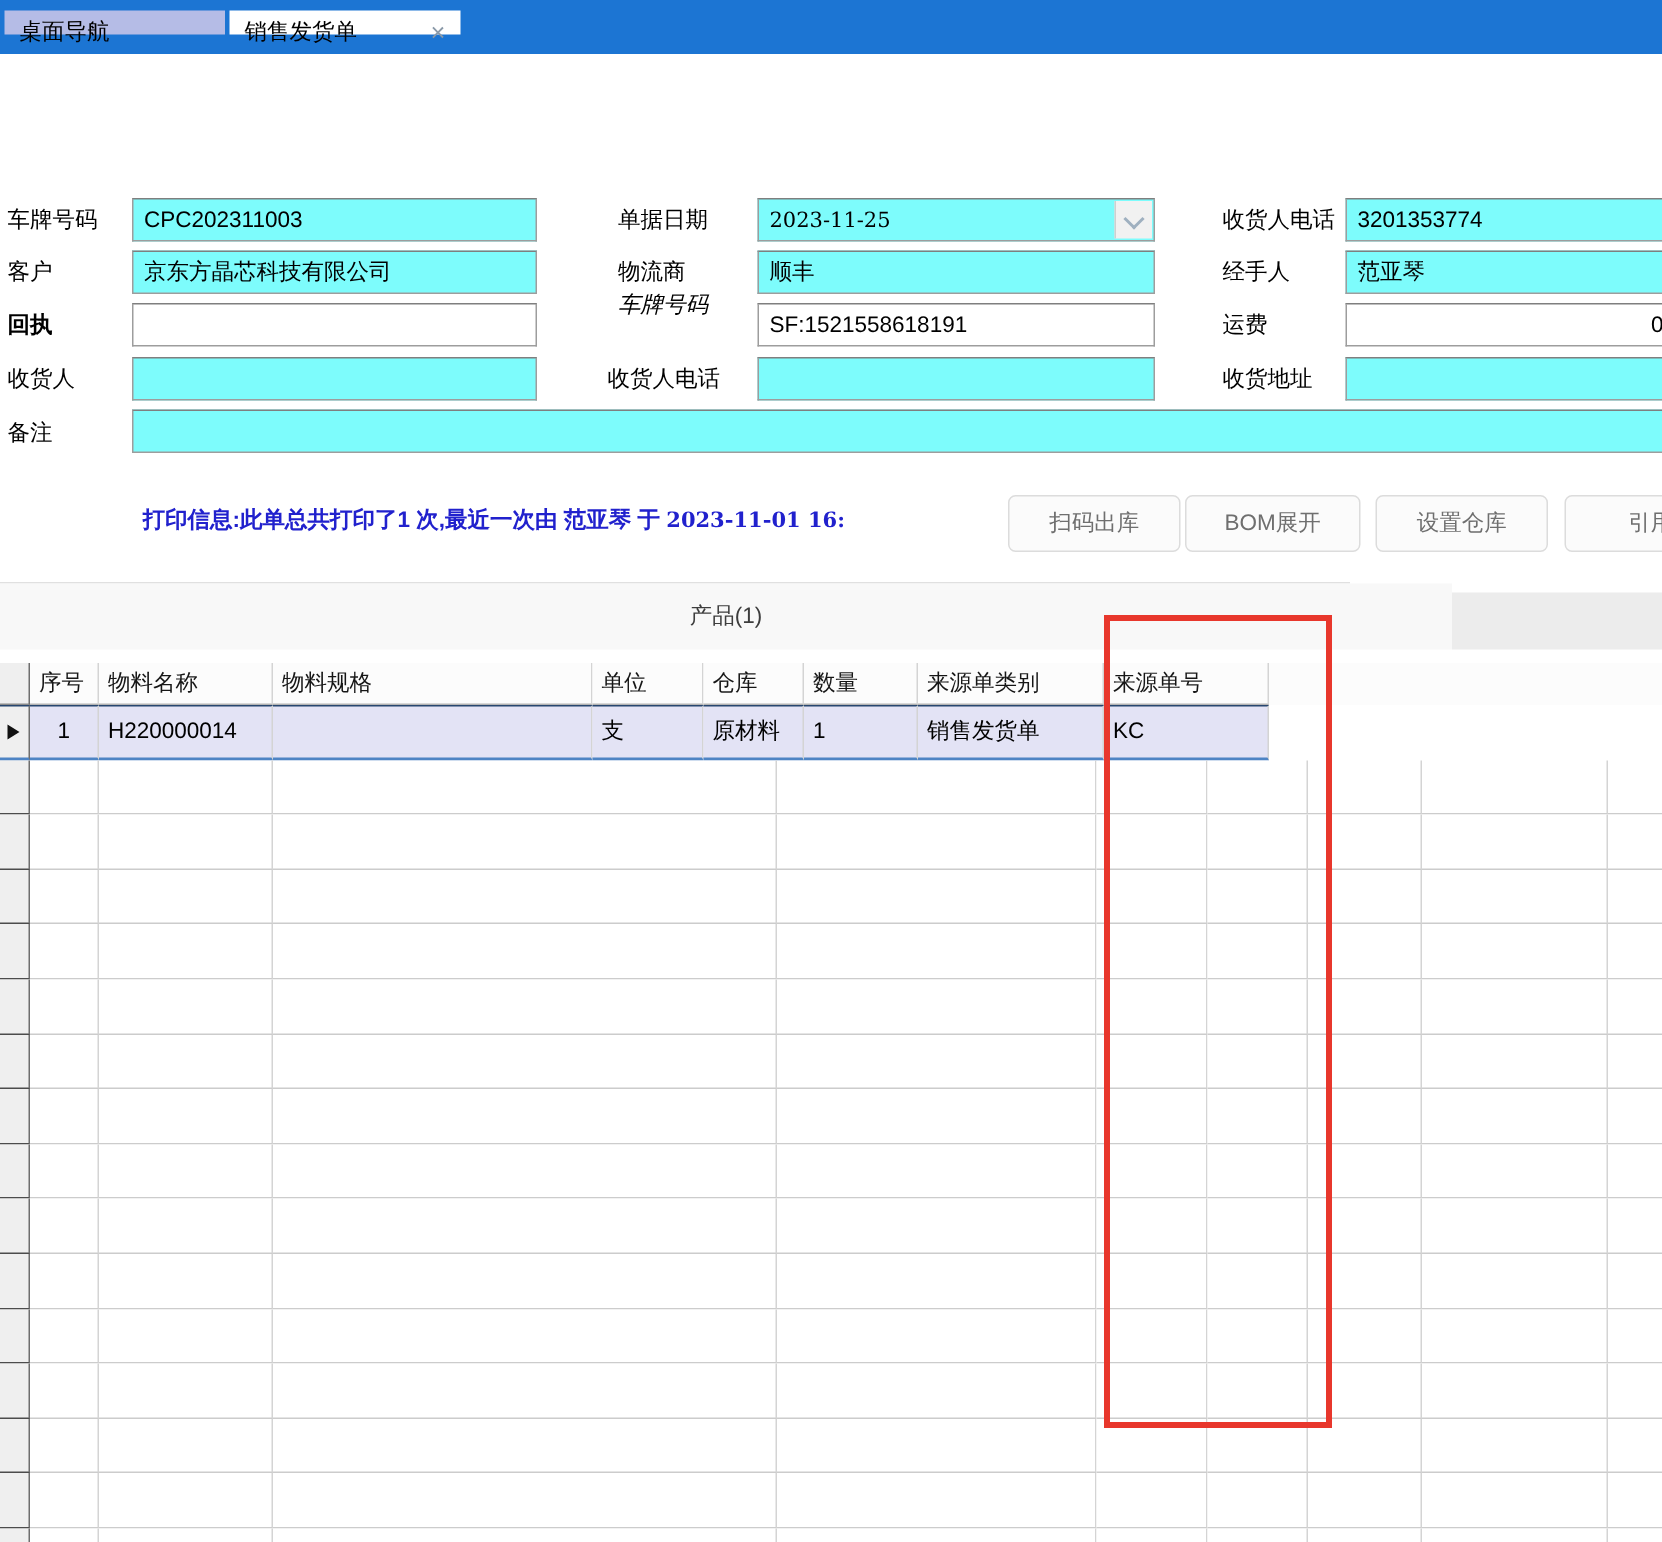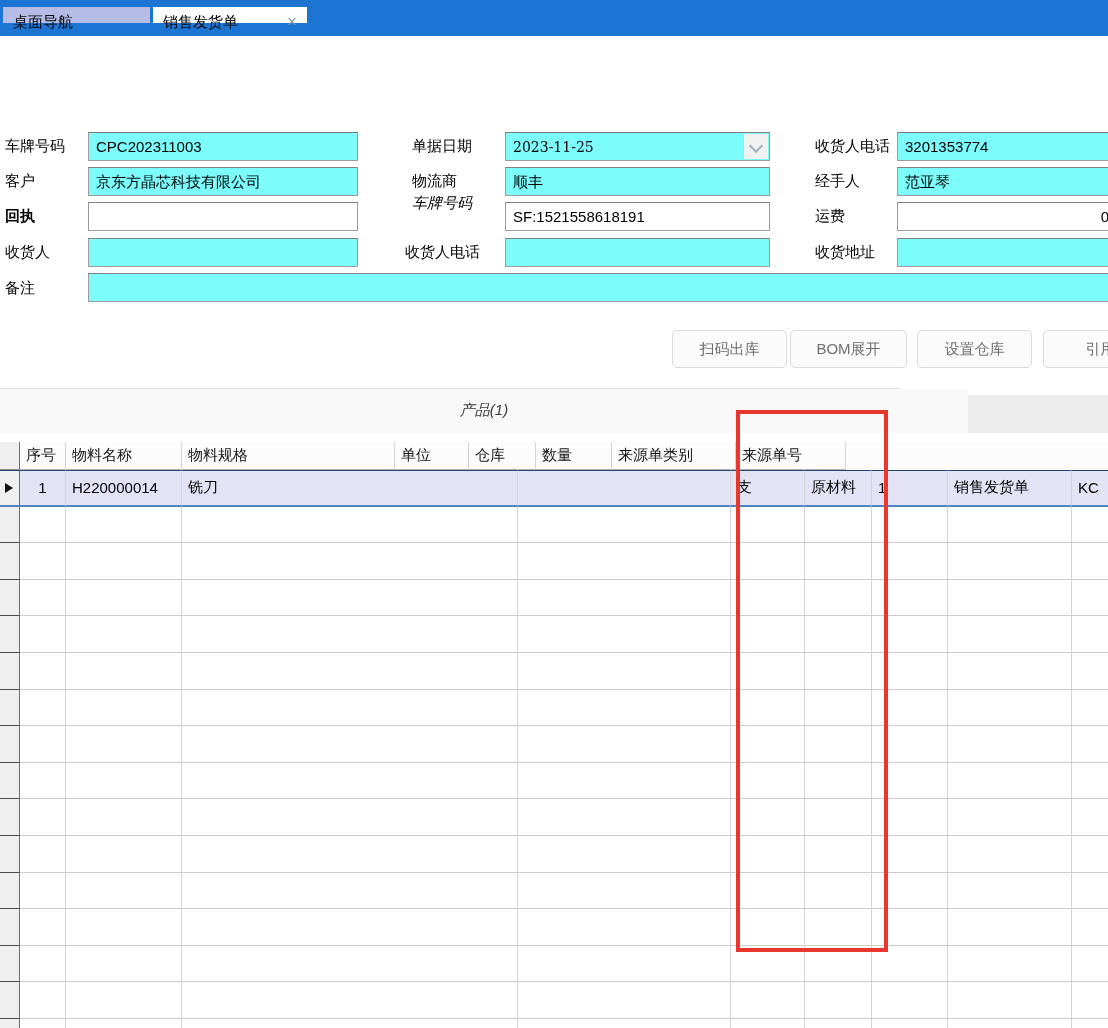--- a/index.html
+++ b/index.html
@@ -29,21 +29,21 @@
         border-bottom:2px solid #9fb0c0;transform:rotate(45deg);}
 
   
   .printinfo{position:absolute;left:95px;top:337px;width:575px;height:24px;overflow:hidden;
              color:#2121cd;font-size:15px;font-weight:bold;white-space:nowrap;}
   .btn{position:absolute;top:330px;height:38px;box-sizing:border-box;background:#fbfbfb;
        border:1px solid #dcdcdc;border-radius:5px;color:#6f6f6f;font-size:15px;
        text-align:center;line-height:36px;white-space:nowrap;overflow:hidden;}
 
   
-  .prodstrip{position:absolute;left:0;top:388px;width:900px;height:44px;border-top:1px solid #e0e0e0;box-sizing:border-box;font-style:italic;}
+  .prodstrip{position:absolute;left:0;top:388px;width:900px;height:44px;border-top:1px solid #e0e0e0;box-sizing:border-box;}
   .prod-active{position:absolute;left:0;top:0;width:968px;height:44px;background:#f8f8f8;}
   .prod-label{position:absolute;left:0;top:12px;width:968px;text-align:center;font-size:15px;color:#3d3d3d;}
   .prod-rest{position:absolute;left:968px;top:6px;width:140px;height:38px;background:#ececec;}
 
   
   #grid{position:absolute;left:0;top:442px;width:1108px;height:586px;overflow:hidden;}
   .grow{display:flex;height:36.6px;}
   .ghead{height:28px;background:#fcfcfc;}
   .gc{box-sizing:border-box;height:100%;flex:none;font-size:15px;padding:0 6px;
       white-space:nowrap;overflow:hidden;border-right:1px solid #d4d4d4;
@@ -112,20 +112,21 @@
 
   <div class="lbl" style="left:815px;top:172px;">经手人</div>
   <div class="fld" style="left:897px;top:167px;width:220px;">范亚琴</div>
 
   <div class="lbl" style="left:815px;top:207px;">运费</div>
   <div class="fld white num" style="left:897px;top:202px;width:220px;">0</div>
 
   <div class="lbl" style="left:815px;top:243px;">收货地址</div>
   <div class="fld" style="left:897px;top:238px;width:220px;"></div>
 
+  <div class="printinfo"><span>打印信息:此单总共打印了1 次,最近一次由 范亚琴 于 </span><span class="datefont">2023-11-01 16:</span></div>
 
   <div class="btn" style="left:672px;width:115px;">扫码出库</div>
   <div class="btn" style="left:790px;width:117px;">BOM展开</div>
   <div class="btn" style="left:917px;width:115px;">设置仓库</div>
   <div class="btn" style="left:1043px;width:115px;">引用</div>
 
   <div class="prodstrip">
     <div class="prod-active"></div>
     <div class="prod-label">产品(1)</div>
     <div class="prod-rest"></div>
@@ -142,21 +143,20 @@
         <div class="gc hc" style="width: 76px;">数量</div>
         <div class="gc hc" style="width: 124px;">来源单类别</div>
         <div class="gc hc" style="width: 110px;">来源单号</div>
       </div>
       <div class="grow">
         <div class="gc ind sel" style="width: 20px; background: rgb(239, 239, 239);">
           <span class="tri"></span>
         </div>
         <div class="gc sel c-center" style="width: 46px;">1</div>
         <div class="gc sel" style="width: 116px;">H220000014</div>
-        <div class="gc sel" style="width: 336px;">铣刀</div>
         <div class="gc sel" style="width: 213px;"></div>
         <div class="gc sel" style="width: 74px;">支</div>
         <div class="gc sel" style="width: 67px;">原材料</div>
         <div class="gc sel" style="width: 76px;">1</div>
         <div class="gc sel" style="width: 124px;">销售发货单</div>
         <div class="gc sel" style="width: 110px;">KC</div>
       </div>
       <div class="grow">
         <div class="gc ind" style="width: 20px;"></div>
         <div class="gc " style="width: 46px;"></div>

